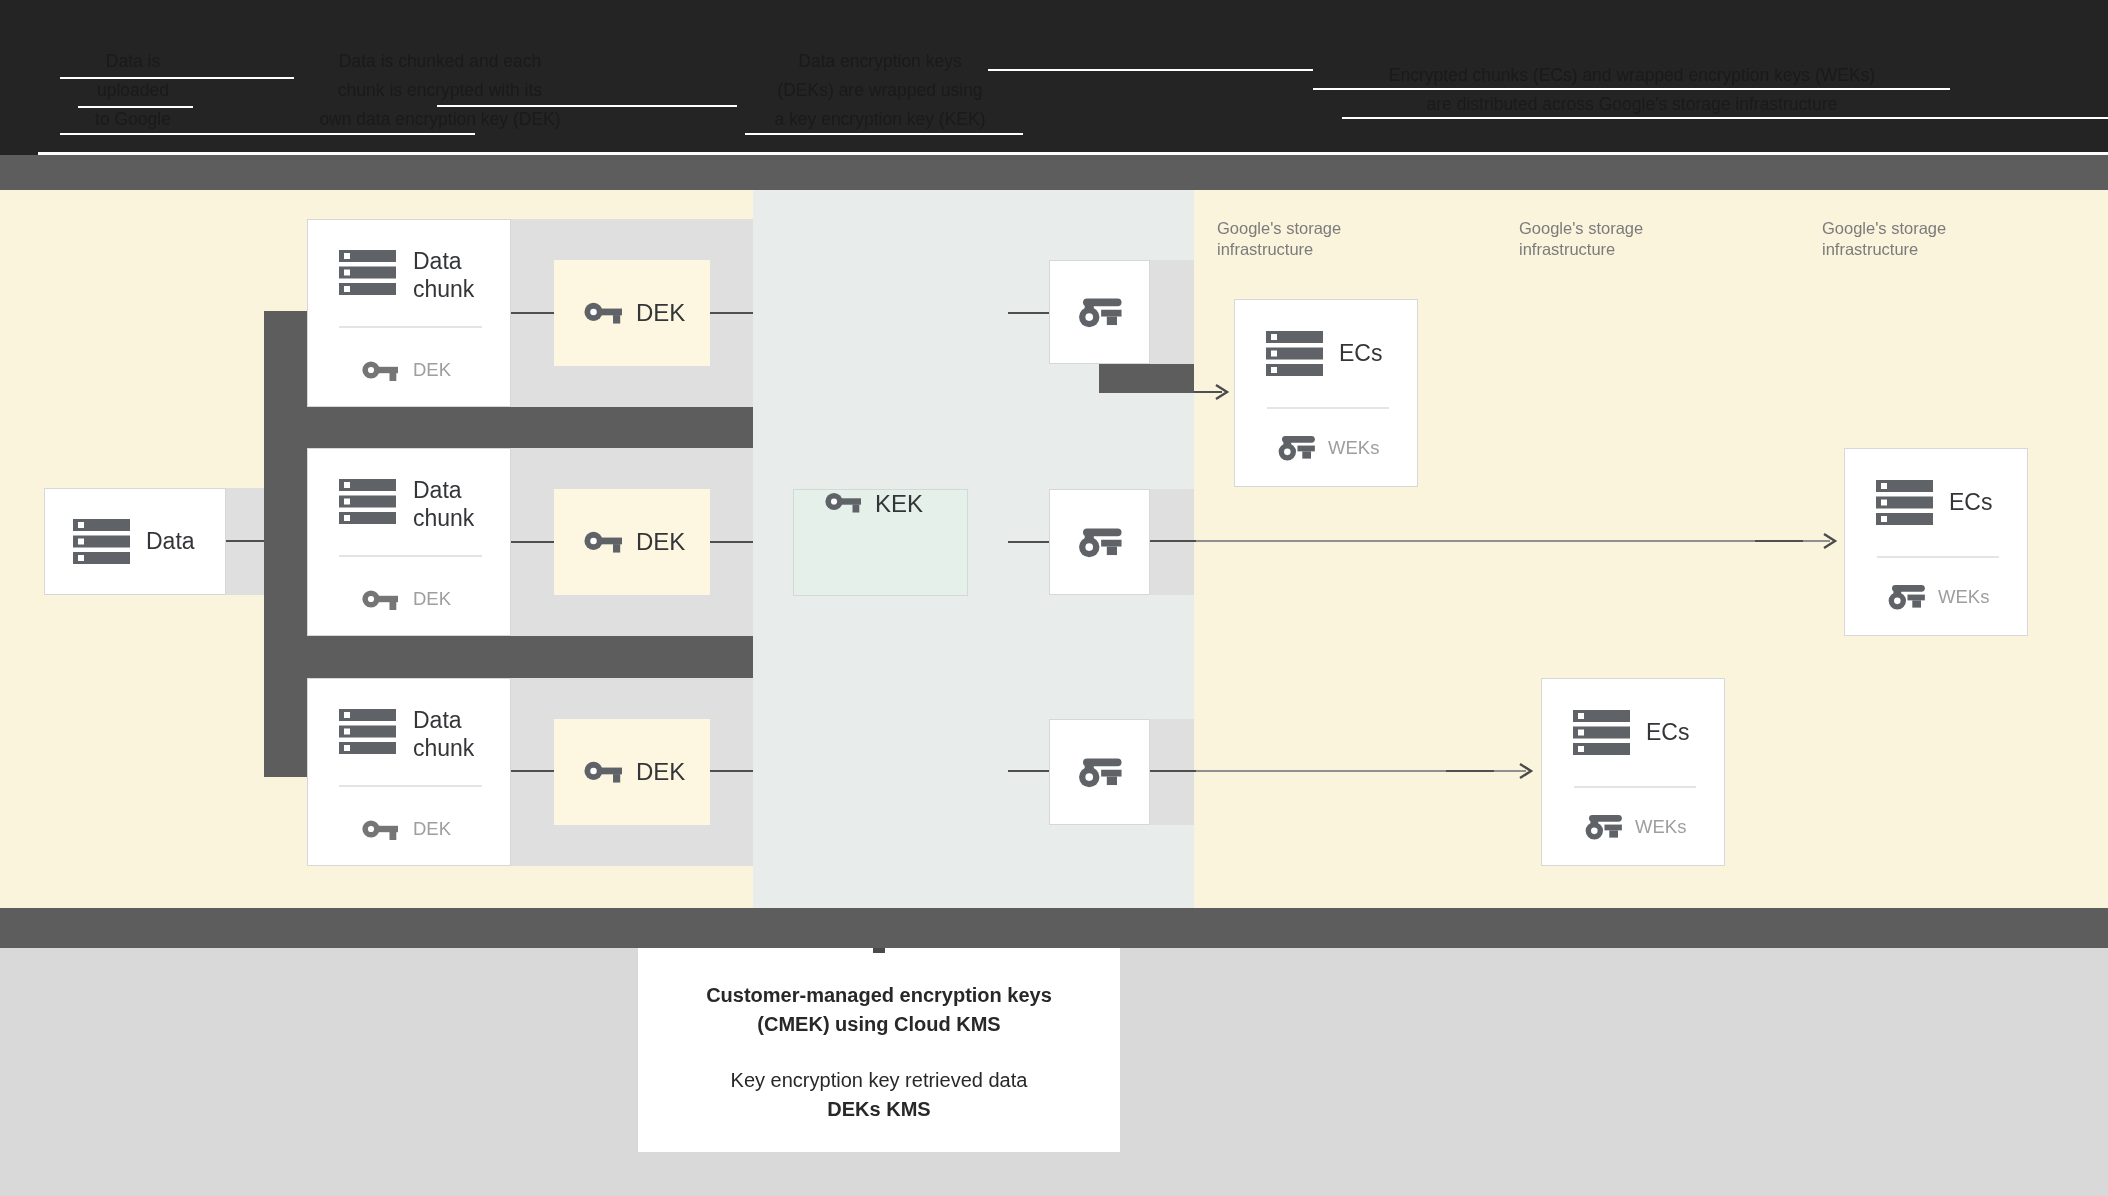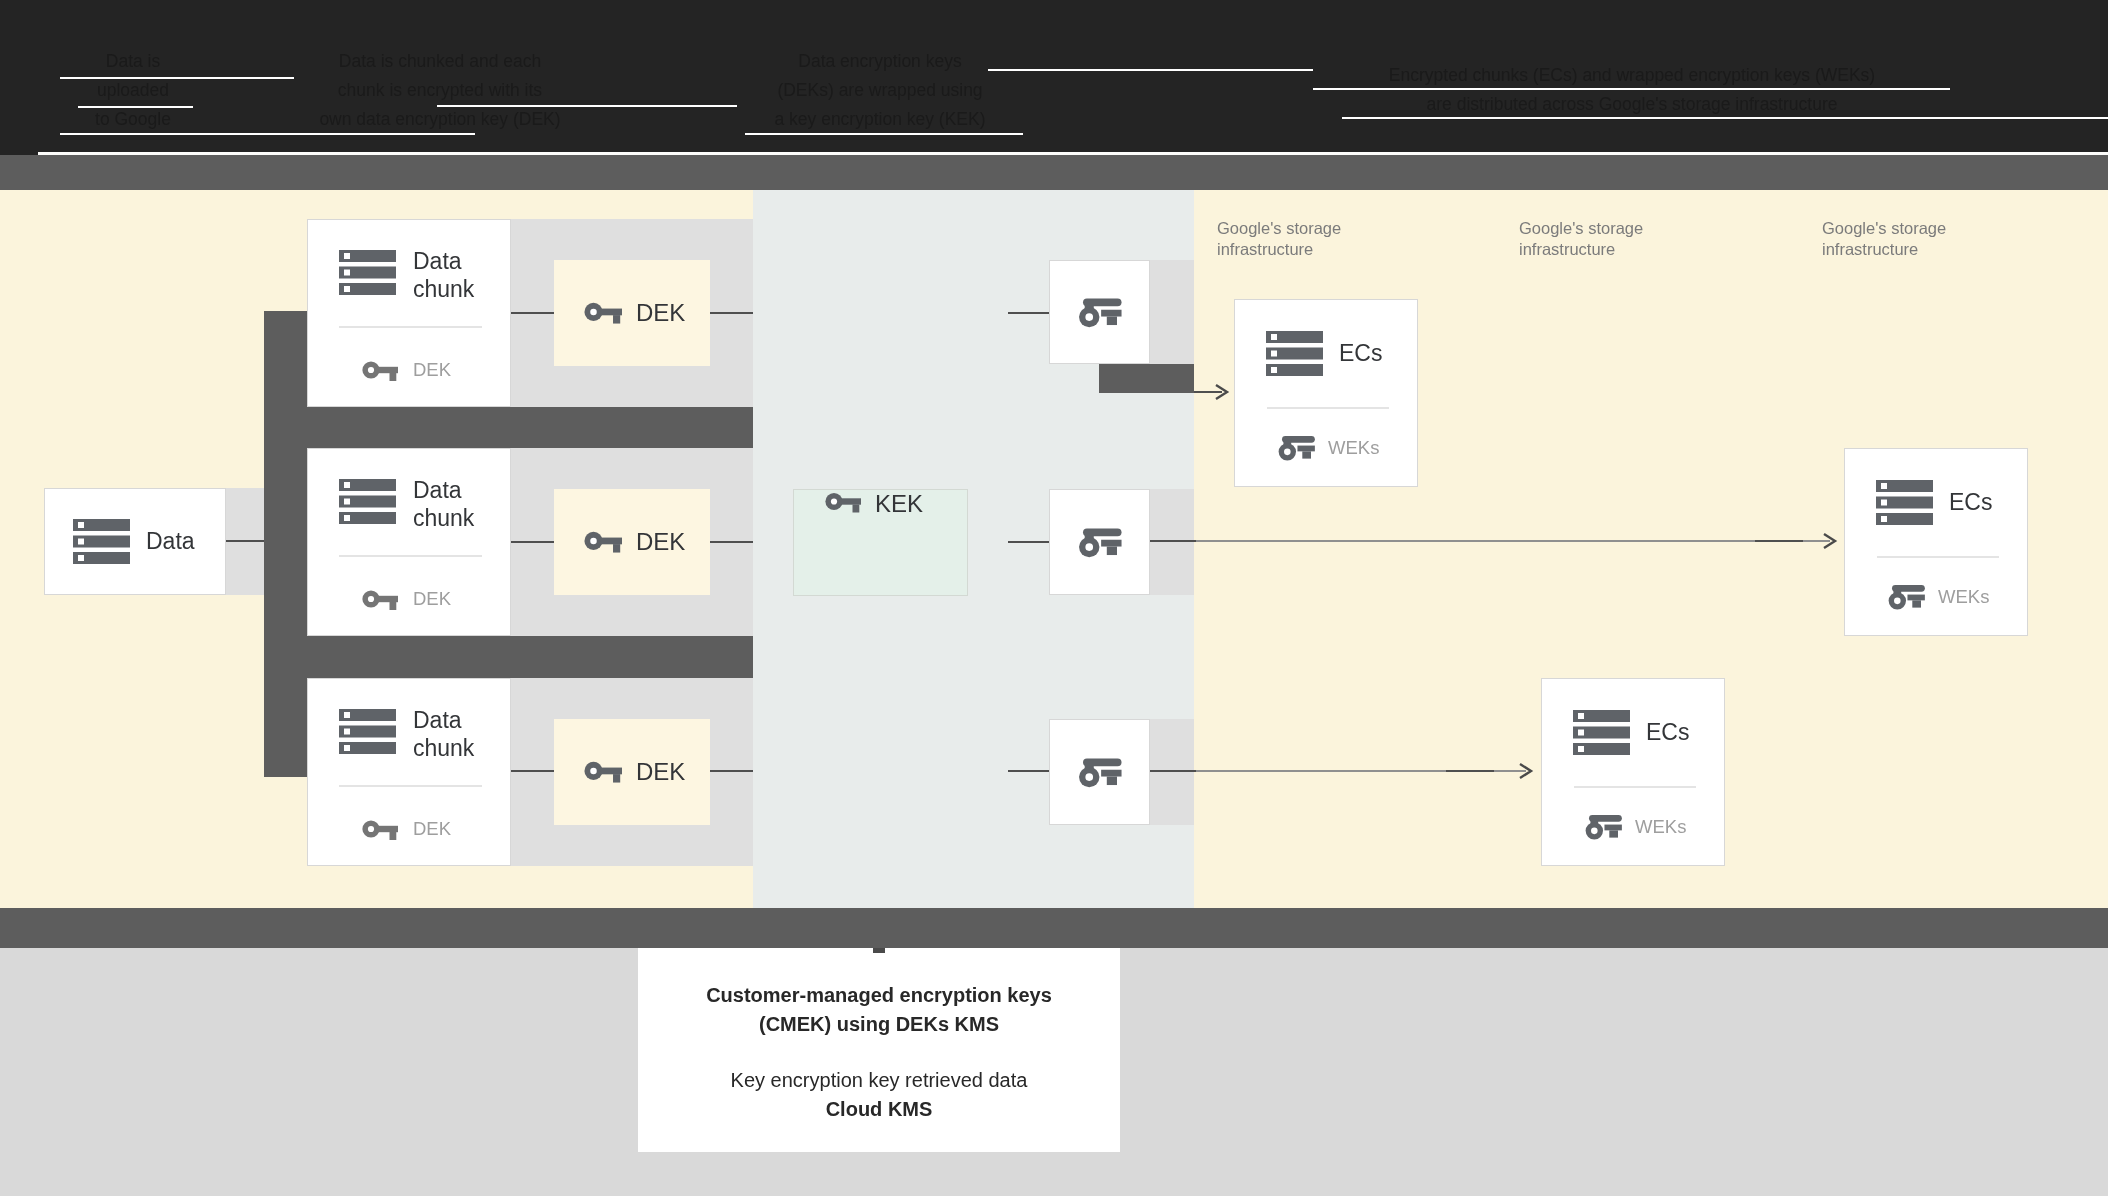--- a/index.html
+++ b/index.html
@@ -291,18 +291,18 @@
   <div class="abs divider" style="left:32px;top:107px;width:122px;"></div>
   <svg class="abs icon-svg" style="left:43px;top:133px;color:var(--icon)" width="37" height="29">
       <use href="#ic-key-b"></use>
     </svg>
   <div class="abs muted-label" style="left:93px;top:137px;">WEKs</div>
 </div>
 
 <div class="abs bottom-band"></div>
 <div class="abs caption-box">
   <div class="cap-bold">Customer-managed encryption keys</div>
-  <div class="cap-bold">(CMEK) using DEKs KMS</div>
+  <div class="cap-bold">(CMEK) using Cloud KMS</div>
   <div class="cap-gap"></div>
   <div>Key encryption key retrieved data</div>
-  <div class="cap-bold">Cloud KMS</div>
+  <div class="cap-bold">DEKs KMS</div>
 </div>
 <div class="abs notch"></div>
 
 </body></html>

